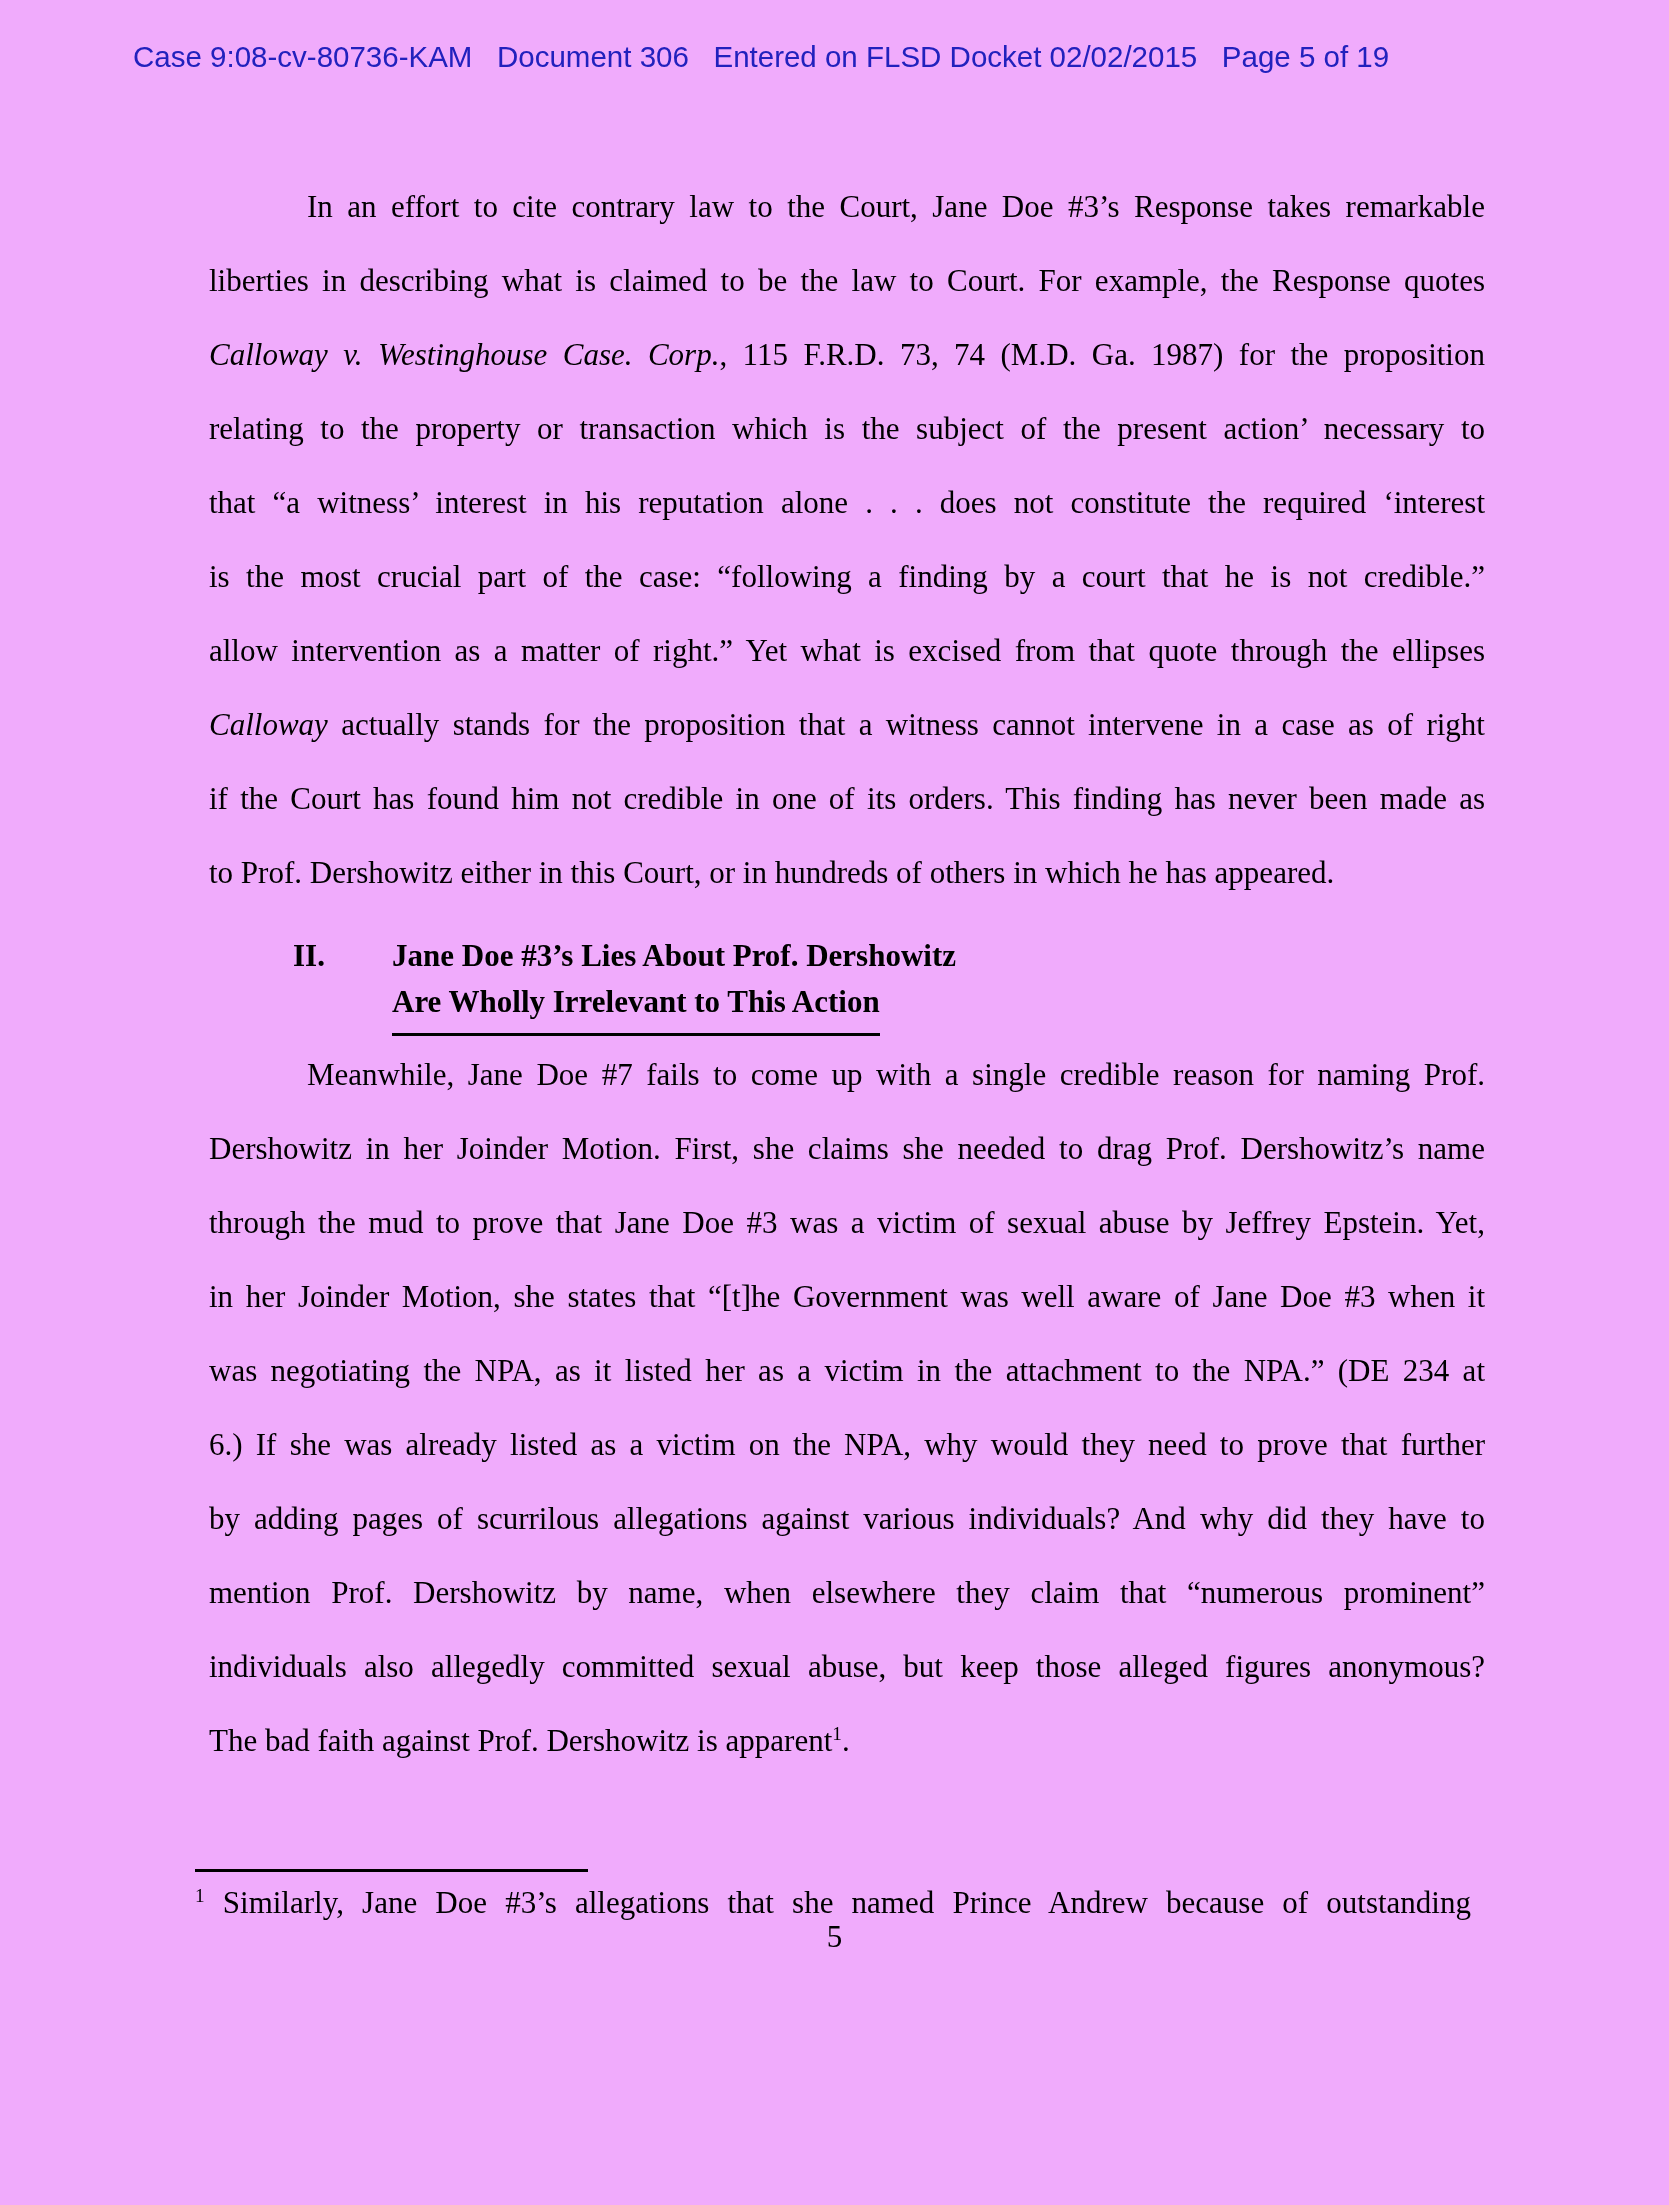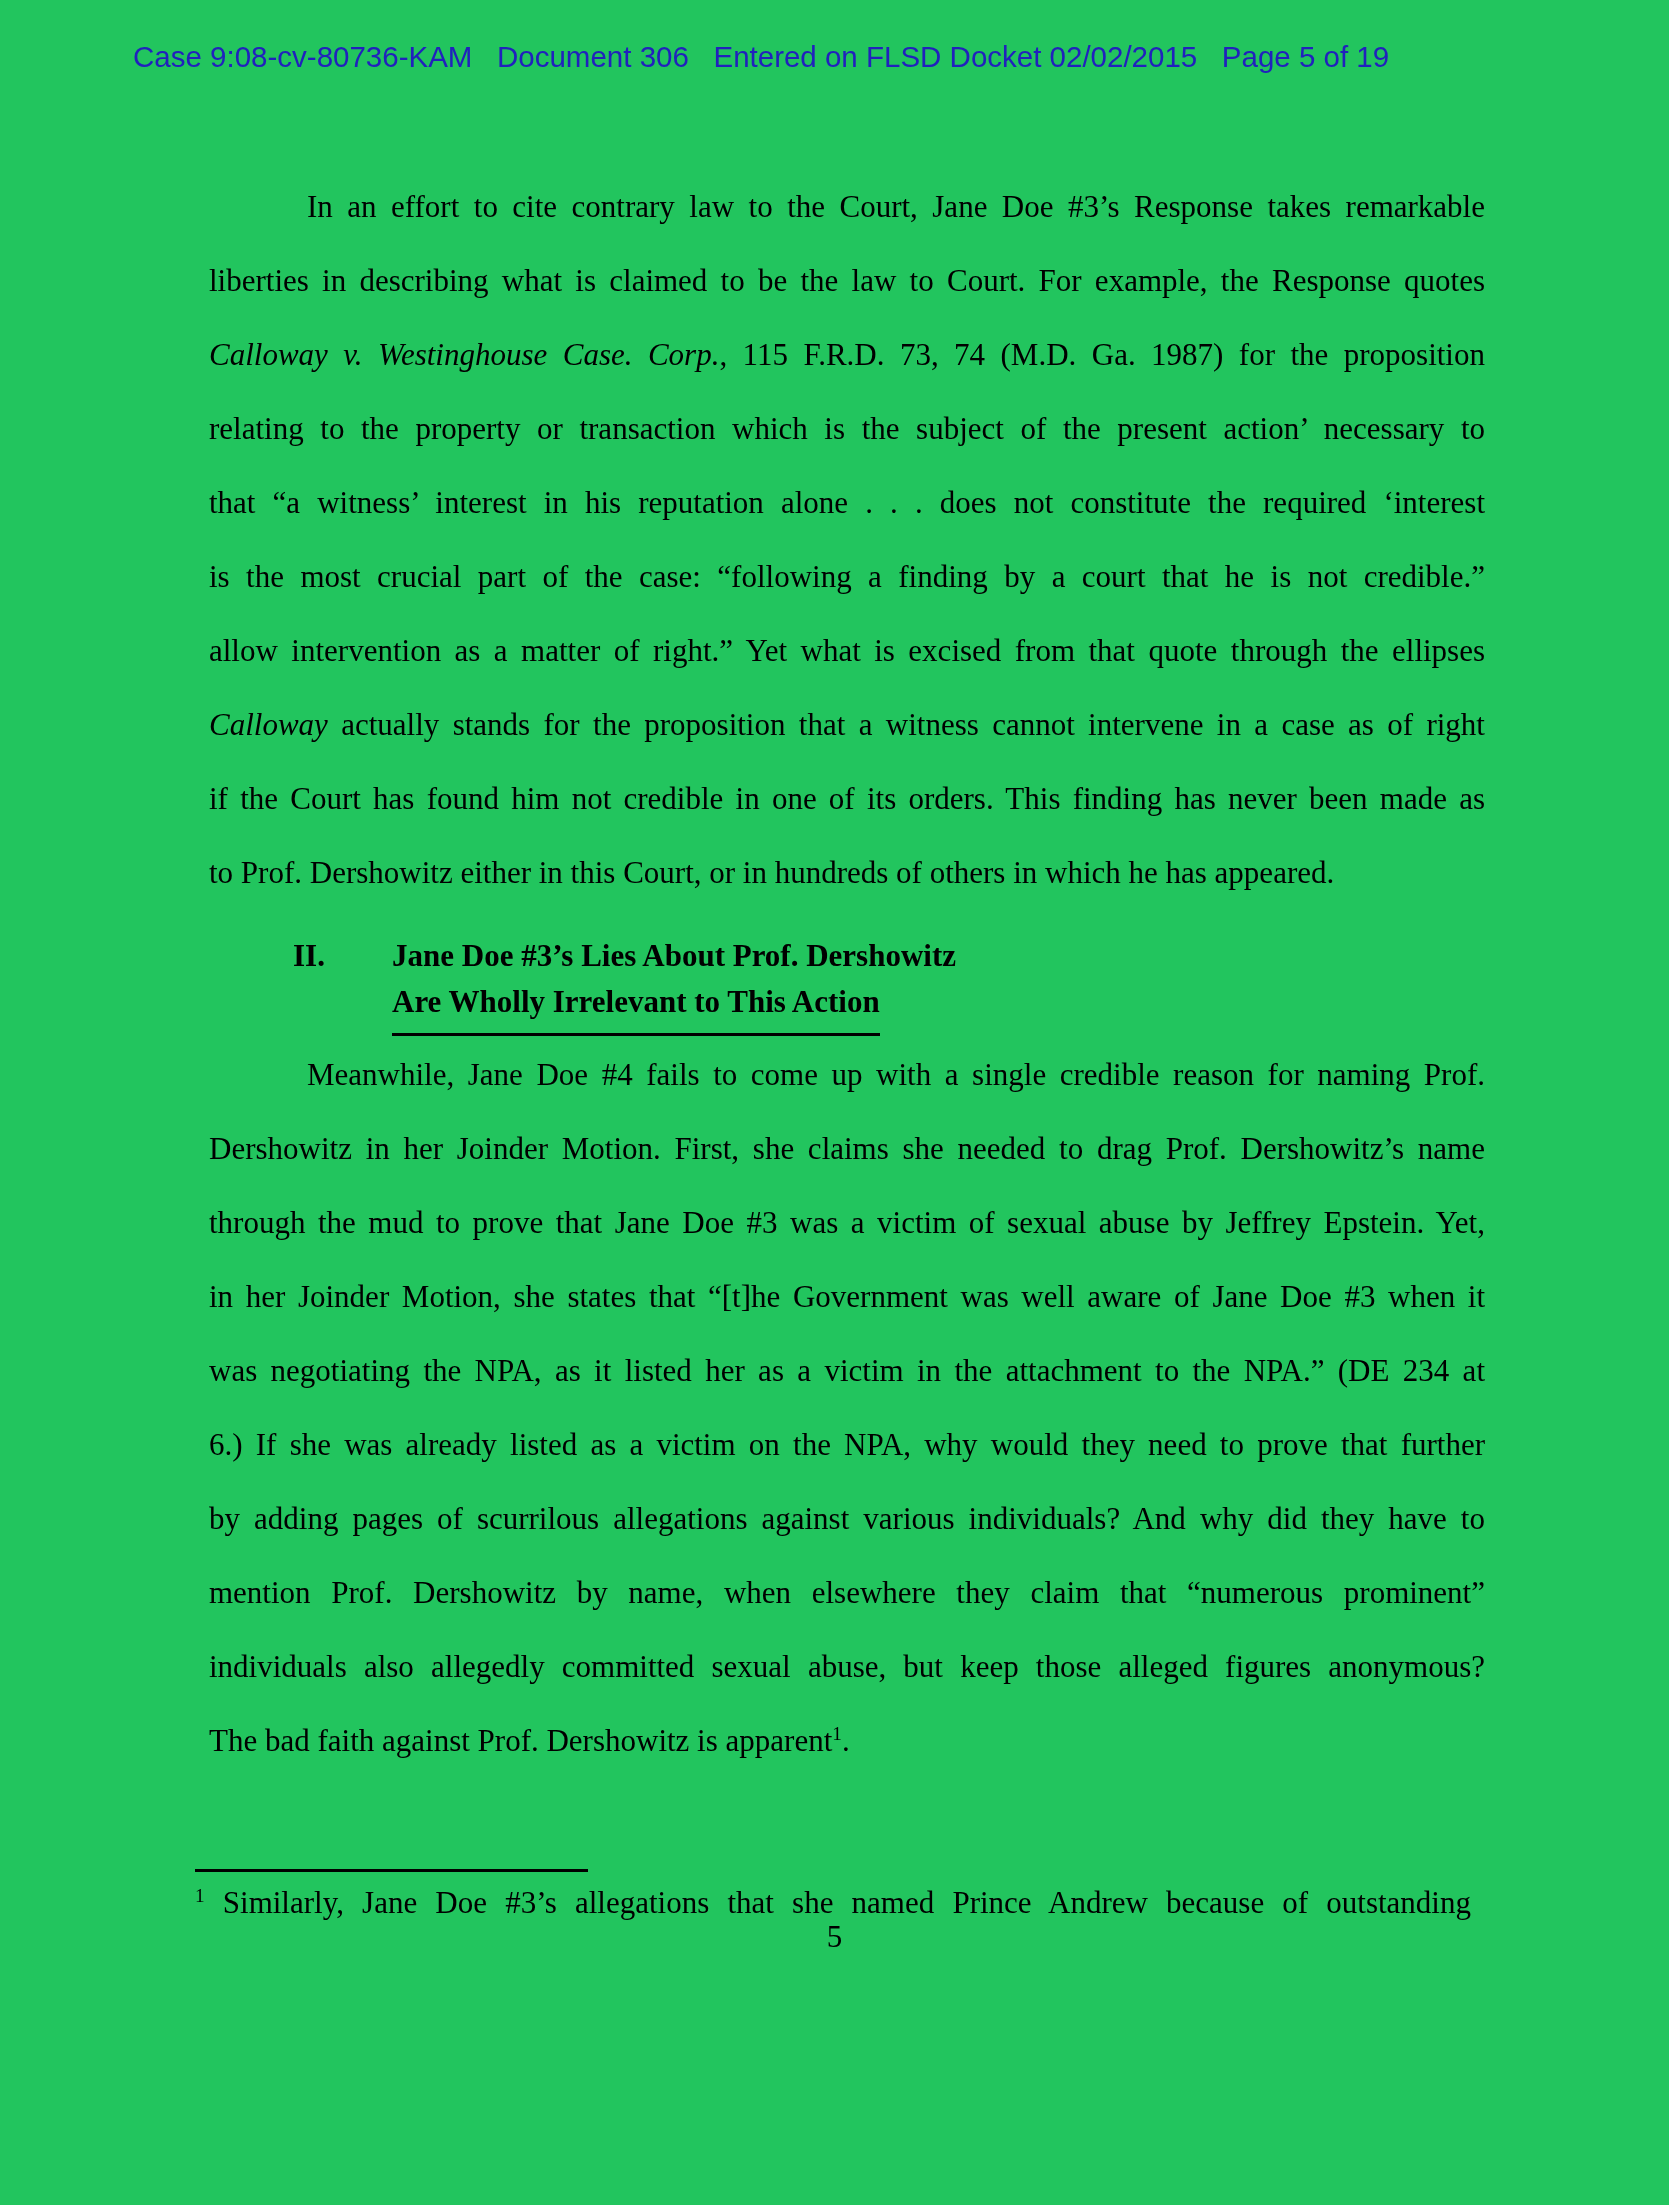--- a/index.html
+++ b/index.html
@@ -1,19 +1,19 @@
 <!DOCTYPE html>
 <html style="font-size:10.5px"><head>
 <meta charset="utf-8">
 <style>
   html,body { margin:0; padding:0; background:#888; }
   .page {
     position:relative;
     width:1669px; height:2205px;
-    background:#22c55e;
+    background:#f0abfc;
     font-family:"Liberation Serif","DejaVu Serif",serif;
     color:#000000;
     overflow:hidden;
   }
   .header {
     position:absolute; left:133px; top:37px;
     font-family:"Liberation Sans","DejaVu Sans",sans-serif;
     font-size:29.5px; line-height:39px;
     color:#2121bd;
     white-space:pre;
@@ -87,21 +87,21 @@
     <div class="line last">to Prof. Dershowitz either in this Court, or in hundreds of others in which he has appeared.</div>
   </div>
 
   <div class="heading">
     <span class="marker">II.</span>
     <div class="htext">Jane Doe #3’s Lies About Prof. Dershowitz</div>
     <div class="htext"><span class="underlined">Are Wholly Irrelevant to This Action</span></div>
   </div>
 
   <div class="col" style="top:1038px">
-    <div class="line indent">Meanwhile, Jane Doe #4 fails to come up with a single credible reason for naming Prof.</div>
+    <div class="line indent">Meanwhile, Jane Doe #7 fails to come up with a single credible reason for naming Prof.</div>
     <div class="line">Dershowitz in her Joinder Motion.  First, she claims she needed to drag Prof. Dershowitz’s name</div>
     <div class="line">through the mud to prove that Jane Doe #3 was a victim of sexual abuse by Jeffrey Epstein.  Yet,</div>
     <div class="line">in her Joinder Motion, she states that “[t]he Government was well aware of Jane Doe #3 when it</div>
     <div class="line">was negotiating the NPA, as it listed her as a victim in the attachment to the NPA.” (DE 234 at</div>
     <div class="line">6.)  If she was already listed as a victim on the NPA, why would they need to prove that further</div>
     <div class="line">by adding pages of scurrilous allegations against various individuals?  And why did they have to</div>
     <div class="line">mention Prof. Dershowitz by name, when elsewhere they claim that “numerous prominent”</div>
     <div class="line">individuals also allegedly committed sexual abuse, but keep those alleged figures anonymous?</div>
     <div class="line last"><span>The bad faith against Prof. Dershowitz is apparent</span><span class="sup">1</span><span>.</span></div>
   </div>

